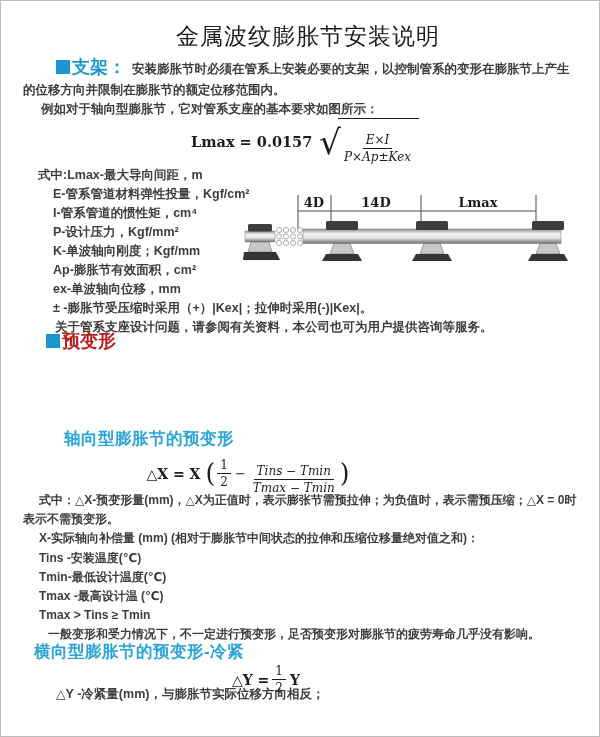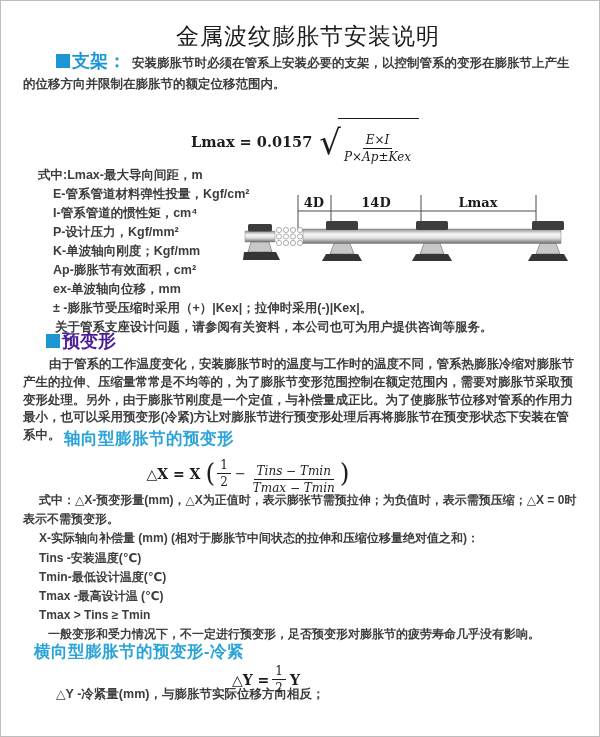--- a/index.html
+++ b/index.html
@@ -6,21 +6,21 @@
   .page{
     position:relative;width:600px;height:737px;background:#ffffff;
     border:1px solid #bdbdbd;box-sizing:border-box;overflow:hidden;
     font-family:"Liberation Sans","DejaVu Sans",sans-serif;color:#3d3d3d;
   }
   .title{
     position:absolute;top:12px;left:0;width:100%;margin:8px;
     text-align:center;font-size:23px;font-weight:400;color:#1c1c1c;letter-spacing:1px;
   }
   .p{position:absolute;font-size:12.5px;line-height:17.8px;font-weight:600;color:#3d3d3d;margin:0;}
-  .p-support{top:50px;left:22px;width:558px;text-indent:33px;line-height:21px;}
+  .p-support{top:56px;left:22px;width:558px;text-indent:33px;line-height:21px;}
   .sec-head{color:#1b96d3;font-size:18px;font-weight:700;margin-right:6px;}
   .sq{display:inline-block;width:14px;height:14px;background:#1b96d3;margin-right:2px;vertical-align:-1px;}
   .p-example{top:100px;left:22px;width:558px;text-indent:18px;}
   
   .formula{
     position:absolute;display:flex;align-items:center;justify-content:center;
     font-family:"DejaVu Serif","Liberation Serif",serif;color:#1d1d1d;
   }
   .formula-1{top:117px;left:0;width:600px;padding-left:8px;box-sizing:border-box;}
   .f-lhs{font-weight:700;font-size:14.5px;margin-right:7px;white-space:nowrap;}
@@ -38,41 +38,42 @@
   .minus{margin:0 4px;font-size:13px;}
   .f-rhs{font-weight:700;font-size:14px;margin-left:4px;}
   
   .defs{position:absolute;top:165px;left:37px;width:540px;font-size:12.5px;line-height:19px;font-weight:600;}
   .def-item{padding-left:15px;}
   .def-note{padding-left:17px;}
   
   .diagram{position:absolute;top:190px;left:242px;}
   .dim-label{font-family:"DejaVu Serif","Liberation Serif",serif;font-size:13px;font-weight:700;fill:#1a1a1a;}
   
-  .sec2-head{position:absolute;top:328px;left:45px;color:#4c1d95;font-size:18px;font-weight:700;display:flex;align-items:center;}
+  .sec2-head{position:absolute;top:328px;left:45px;color:#b91c1c;font-size:18px;font-weight:700;display:flex;align-items:center;}
   .sec2-head .sq{margin-right:2px;}
   .p-preform{top:355px;left:22px;width:557px;text-indent:26px;}
   .sub-head{position:absolute;margin:0;color:#29a3d8;font-size:16.5px;font-weight:700;letter-spacing:0.5px;}
   .axial-head{top:427px;left:63px;}
   .lateral-head{top:640px;left:33px;}
   .axial-notes{position:absolute;top:490px;left:22px;width:560px;font-size:12px;line-height:19.2px;font-weight:700;}
   .an-lead{text-indent:16px;}
   .an-item{padding-left:16px;}
   .an-last{text-indent:25px;padding-left:0;}
   .lateral-note{position:absolute;top:685px;left:55px;font-size:12.5px;font-weight:600;}
 </style>
 </head>
 <body>
 
 <div class="page">
 
   <h1 class="title">金属波纹膨胀节安装说明</h1>
 
   <p class="p p-support"><span class="sec-head"><span class="sq"></span><span>支架：</span></span><span>安装膨胀节时必须在管系上安装必要的支架，以控制管系的变形在膨胀节上产生的位移方向并限制在膨胀节的额定位移范围内。</span></p>
 
+  <p class="p p-example">例如对于轴向型膨胀节，它对管系支座的基本要求如图所示：</p>
 
   <div class="formula formula-1">
     <span class="f-lhs">Lmax = 0.0157</span>
     <span class="sqrt">
       <span class="radical">√</span>
       <span class="sqrt-body">
         <span class="frac ital">
           <span class="num">E×I</span>
           <span class="den">P×Ap±Kex</span>
         </span>
@@ -155,21 +156,20 @@
       <polygon points="297,52.5 313,52.5 317,63 293,63" fill="#c8c8c8" stroke="#666" stroke-width="0.6"></polygon>
       <polygon points="289,63 321,63 325,70 285,70" fill="#353535"></polygon>
     </g>
   </svg>
 
   <div class="sec2-head">
       <span class="sq"></span>
       <span>预变形</span>
     </div>
 
-  <p class="p p-preform">由于管系的工作温度变化，安装膨胀节时的温度与工作时的温度不同，管系热膨胀冷缩对膨胀节产生的拉伸、压缩量常常是不均等的，为了膨胀节变形范围控制在额定范围内，需要对膨胀节采取预变形处理。另外，由于膨胀节刚度是一个定值，与补偿量成正比。为了使膨胀节位移对管系的作用力最小，也可以采用预变形(冷紧)方让对膨胀节进行预变形处理后再将膨胀节在预变形状态下安装在管系中。</p>
 
   <h3 class="sub-head axial-head">轴向型膨胀节的预变形</h3>
 
   <div class="formula formula-2">
     <span class="f-lhs2">△X = X</span>
     <span class="paren">(</span>
     <span class="frac">
       <span class="num">1</span>
       <span class="den">2</span>
     </span>

